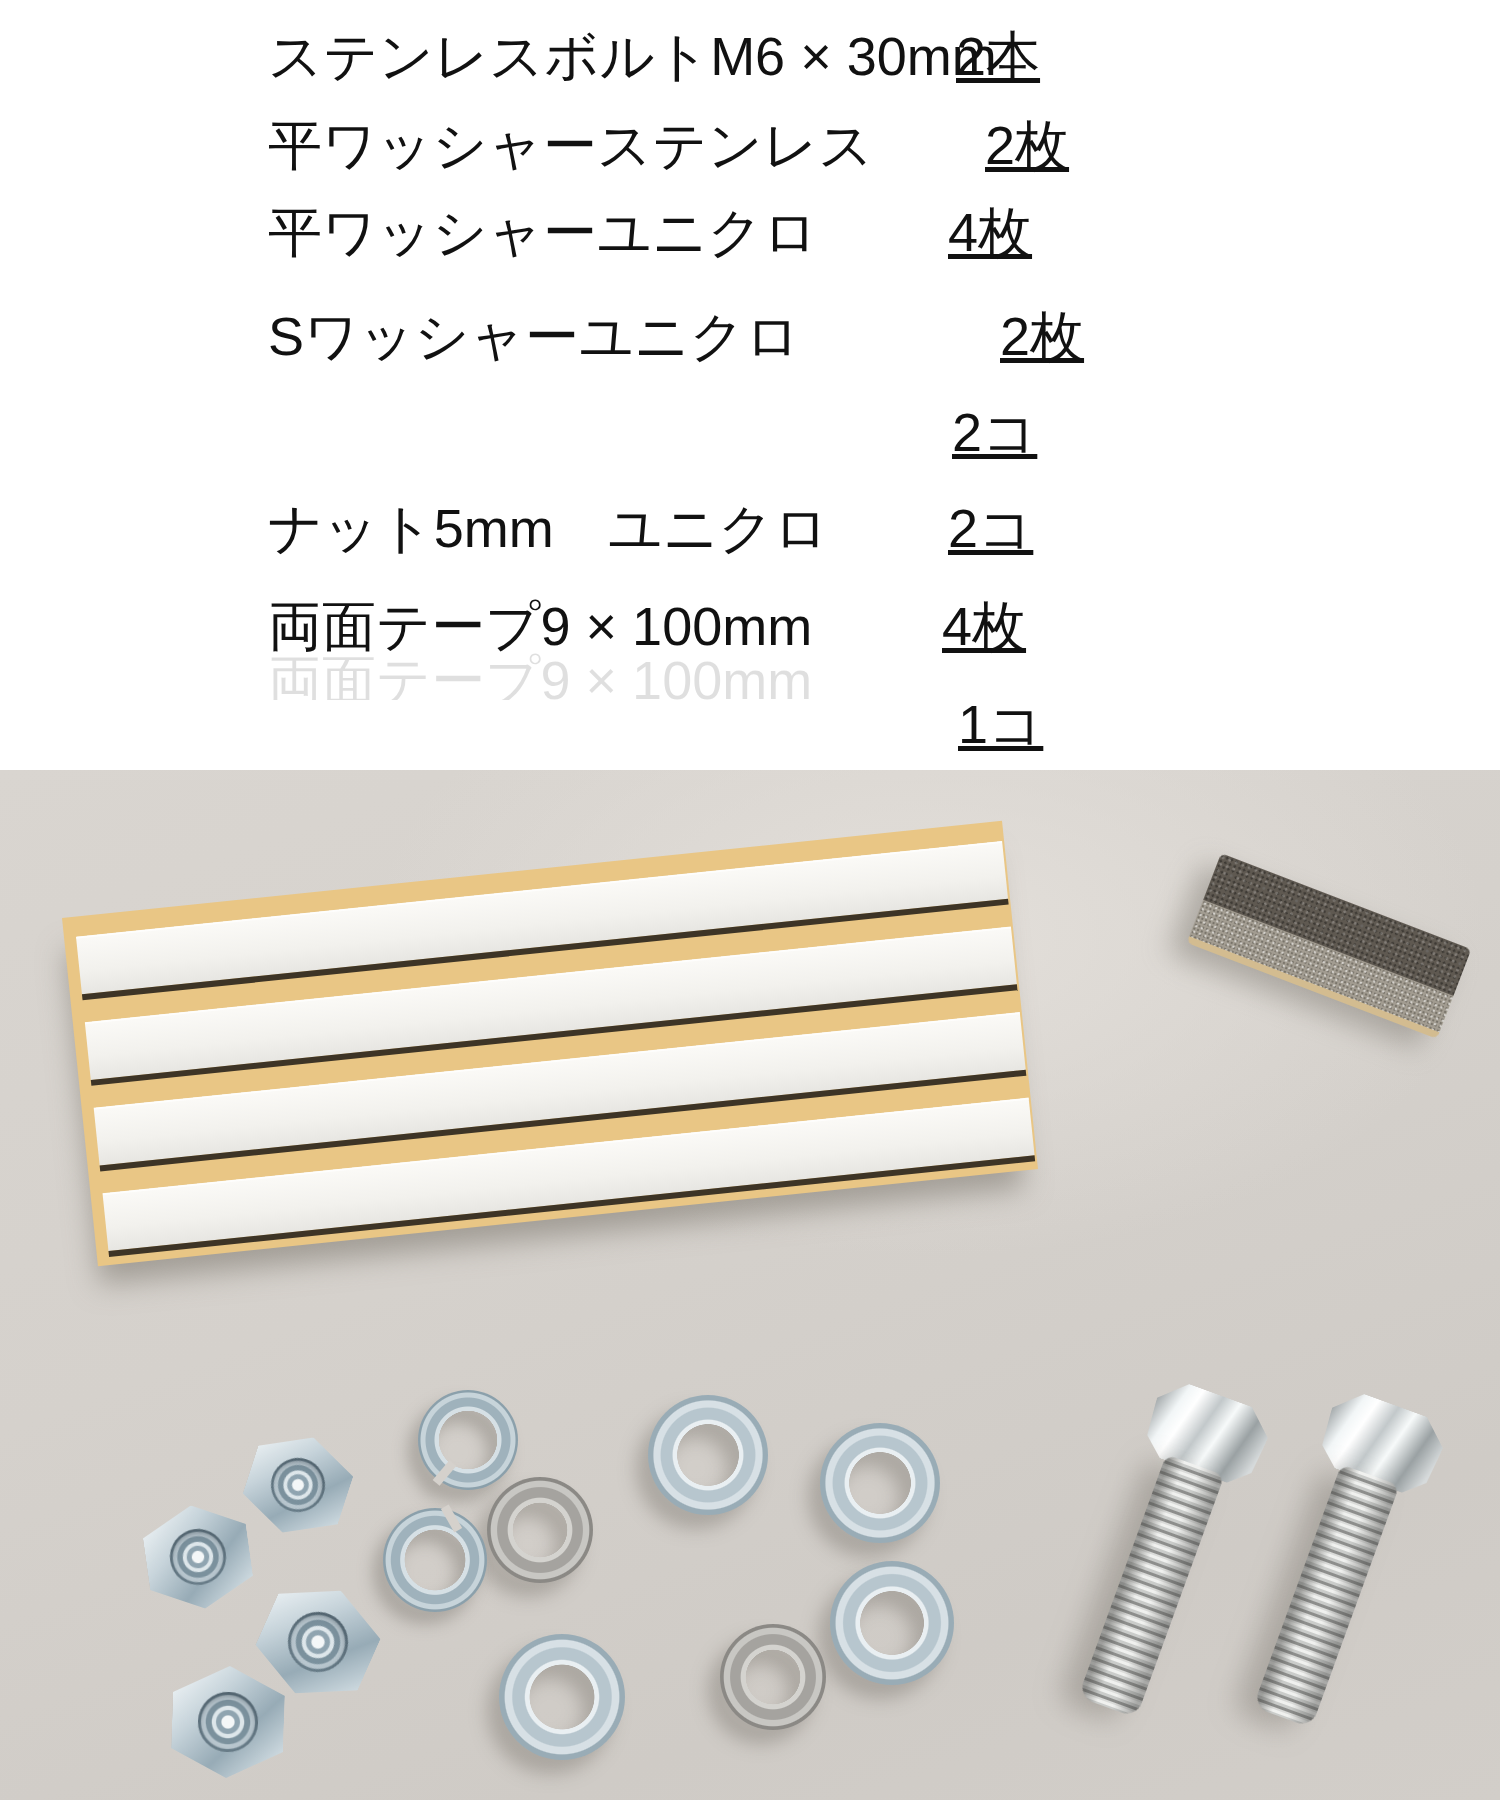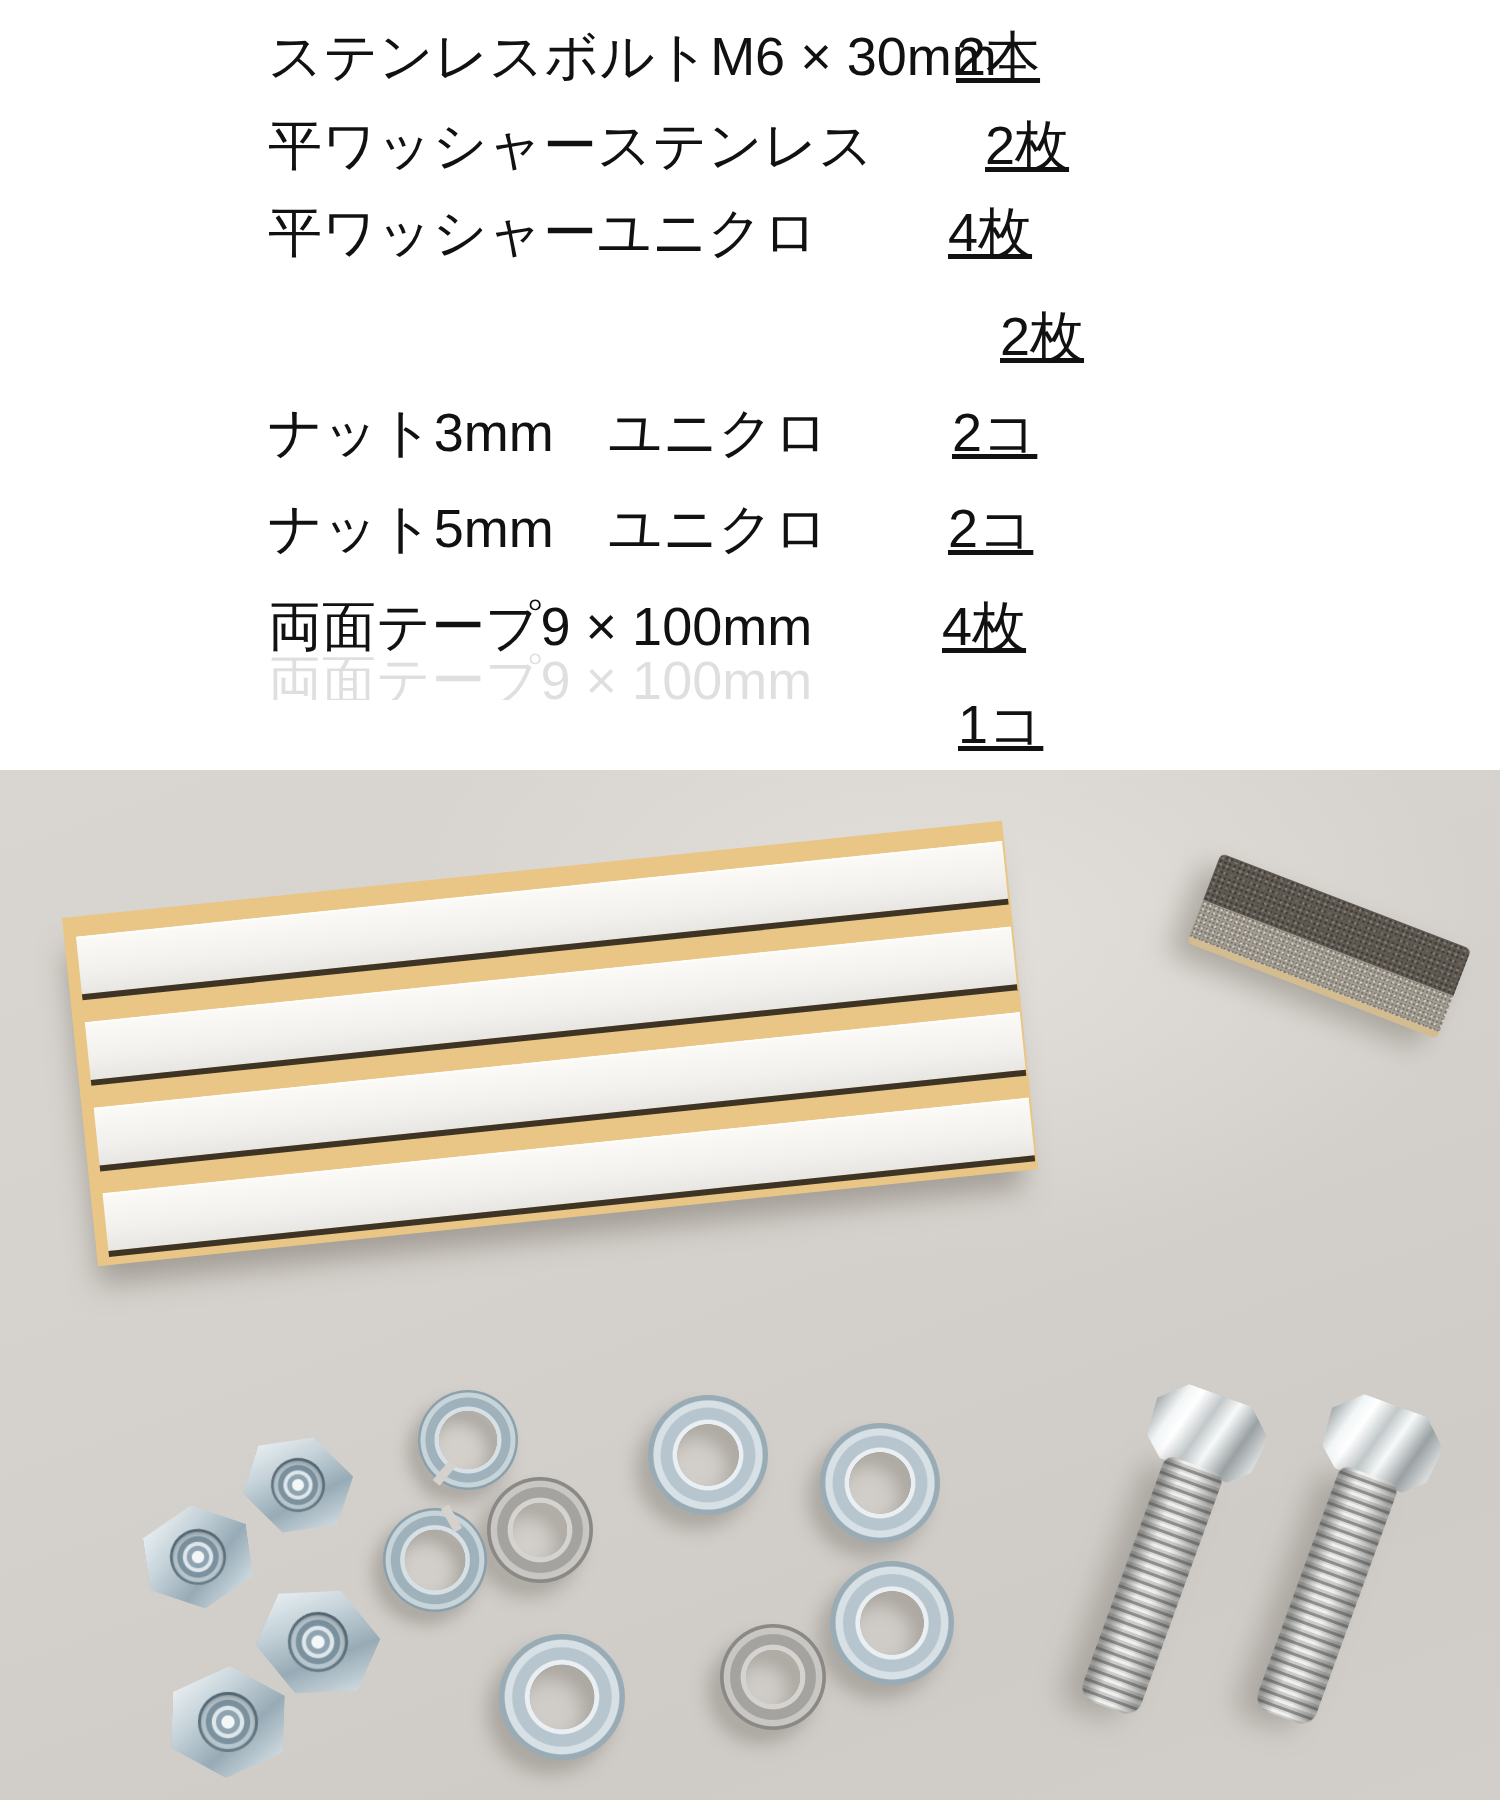--- a/index.html
+++ b/index.html
@@ -92,24 +92,24 @@
     </div>
     <div class="row" style="top:105px">
       <span class="item">平ワッシャーステンレス</span>
       <span class="qty" style="left:717px">2枚</span>
     </div>
     <div class="row" style="top:192px">
       <span class="item">平ワッシャーユニクロ</span>
       <span class="qty" style="left:680px">4枚</span>
     </div>
     <div class="row" style="top:296px">
+      <span class="item">Sワッシャーユニクロ</span>
       <span class="qty" style="left:732px">2枚</span>
     </div>
     <div class="row" style="top:392px">
-      <span class="item">ナット3mm　ユニクロ</span>
       <span class="qty" style="left:684px">2コ</span>
     </div>
     <div class="row" style="top:488px">
       <span class="item">ナット5mm　ユニクロ</span>
       <span class="qty" style="left:680px">2コ</span>
     </div>
     <div class="row" style="top:586px">
       <span class="item">両面テープ9 × 100mm</span>
       <span class="qty" style="left:674px">4枚</span>
     </div>

